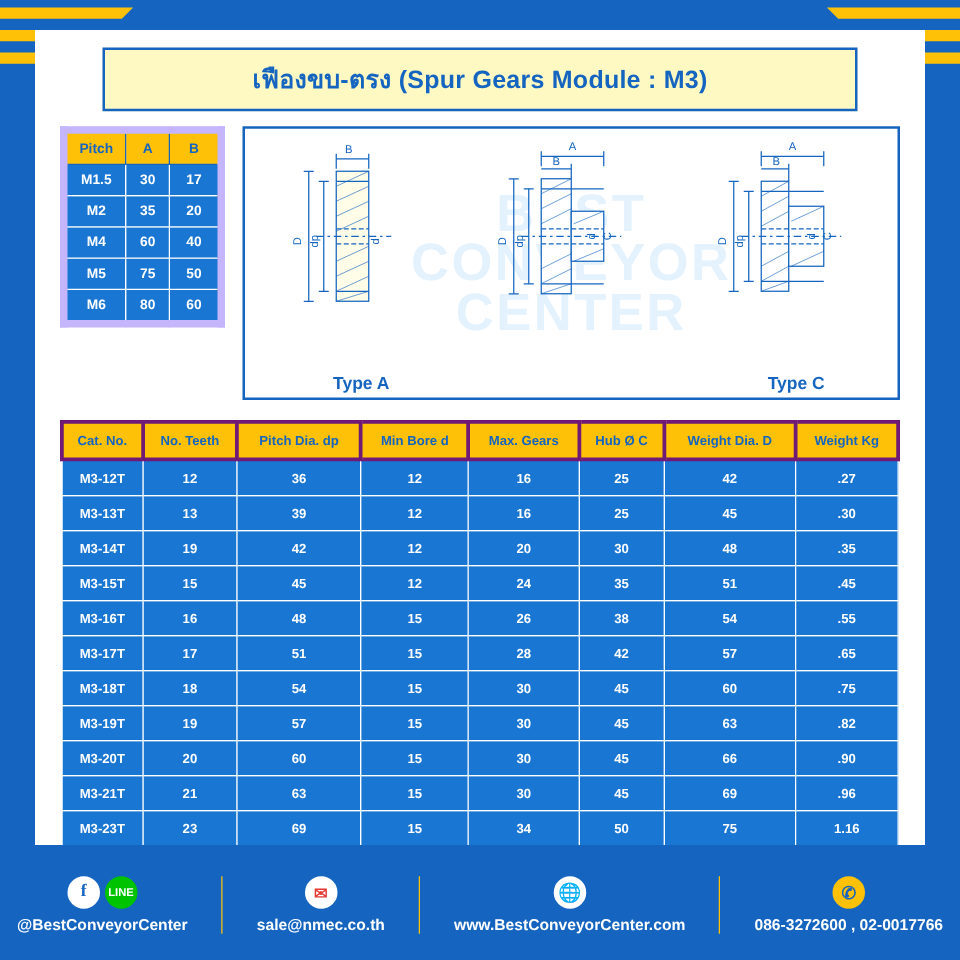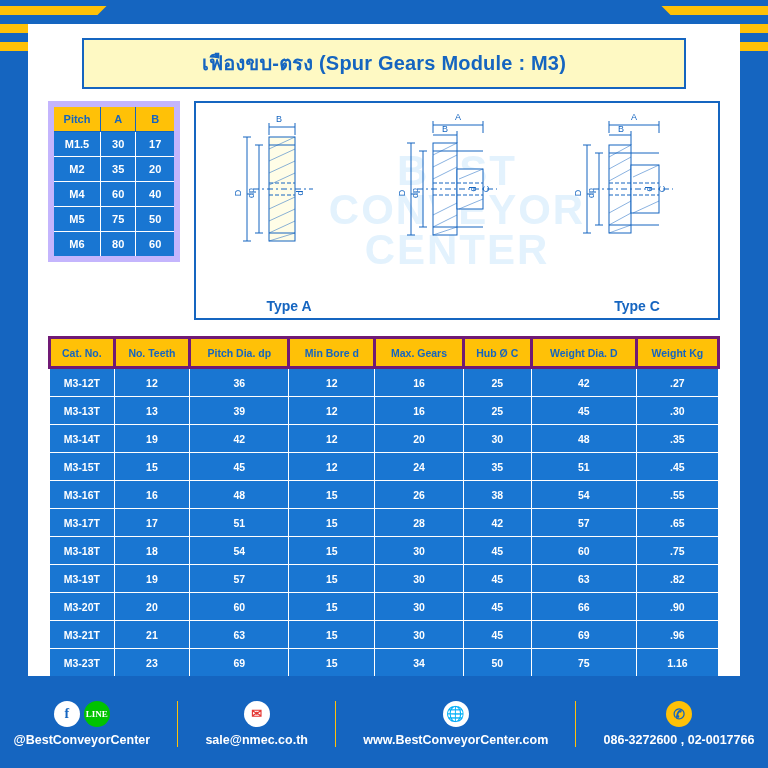--- a/index.html
+++ b/index.html
@@ -115,21 +115,21 @@
     background:#1565c0;
     display:flex;align-items:center;justify-content:space-around;
     padding-top:4px;
   }
   .fitem{display:flex;flex-direction:column;align-items:center;color:#ffffff;}
   .ficons{display:flex;align-items:center;gap:4px;margin-bottom:6px;}
   .ftext{font-size:12.5px;font-weight:bold;white-space:nowrap;}
   .circ{
     width:26px;height:26px;border-radius:50%;
     display:flex;align-items:center;justify-content:center;
-    font-size:14px;font-weight:bold;font-family:Liberation Serif, serif;
+    font-size:14px;font-weight:bold;
   }
   .fb{background:#ffffff;color:#1565c0;font-family:"Liberation Serif",serif;}
   .line{background:#00c300;color:#ffffff;font-size:9px;}
   .mail{background:#ffffff;color:#e53935;font-size:13px;}
   .globe{background:#ffffff;color:#1565c0;font-size:15px;}
   .phone{background:#ffc107;color:#1565c0;font-size:14px;}
   .divider{width:1px;height:46px;background:#ffc107;}
 </style>
 </head>
 <body>

